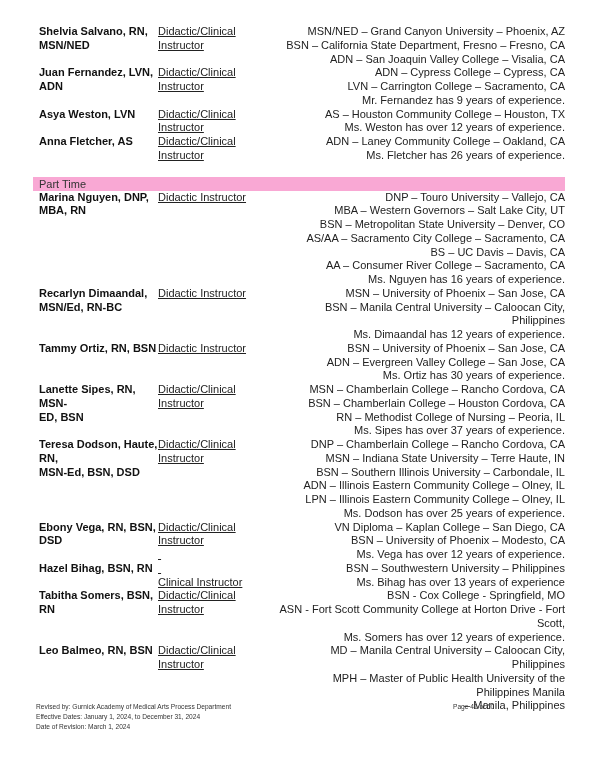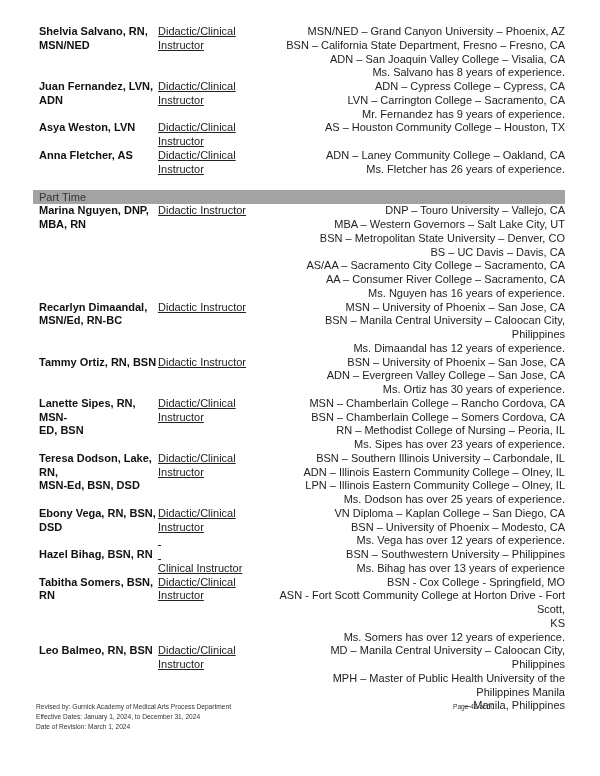--- a/index.html
+++ b/index.html
@@ -39,21 +39,20 @@
             <span>Shelvia Salvano, RN,</span>
             <span>MSN/NED</span>
           </div>
           <div class="c2">
             <span>Didactic/Clinical Instructor</span>
           </div>
           <div class="c3">
             <span>MSN/NED – Grand Canyon University – Phoenix, AZ</span>
             <span>BSN – California State Department, Fresno – Fresno, CA</span>
             <span>ADN – San Joaquin Valley College – Visalia, CA</span>
-            <span>Ms. Salvano has 8 years of experience.</span>
           </div>
         </div>
         <div class="row">
           <div class="c1">
             <span>Juan Fernandez, LVN, ADN</span>
           </div>
           <div class="c2">
             <span>Didactic/Clinical Instructor</span>
           </div>
           <div class="c3">
@@ -64,51 +63,52 @@
         </div>
         <div class="row">
           <div class="c1">
             <span>Asya Weston, LVN</span>
           </div>
           <div class="c2">
             <span>Didactic/Clinical Instructor</span>
           </div>
           <div class="c3">
             <span>AS – Houston Community College – Houston, TX</span>
+            <span>Ms. Weston has over 12 years of experience.</span>
           </div>
         </div>
         <div class="row">
           <div class="c1">
             <span>Anna Fletcher, AS</span>
           </div>
           <div class="c2">
             <span>Didactic/Clinical Instructor</span>
           </div>
           <div class="c3">
             <span>ADN – Laney Community College – Oakland, CA</span>
             <span>Ms. Fletcher has 26 years of experience.</span>
           </div>
         </div>
       </div>
-    <div class="section-bar" style="background: #a3a3a3;">Part Time</div>
+    <div class="section-bar" style="background: #f9a8d4;">Part Time</div>
     <div id="part-time-rows">
         <div class="row">
           <div class="c1">
             <span>Marina Nguyen, DNP,</span>
             <span>MBA, RN</span>
           </div>
           <div class="c2">
             <span>Didactic Instructor</span>
           </div>
           <div class="c3">
             <span>DNP – Touro University – Vallejo, CA</span>
             <span>MBA – Western Governors – Salt Lake City, UT</span>
             <span>BSN – Metropolitan State University – Denver, CO</span>
+            <span>AS/AA – Sacramento City College – Sacramento, CA</span>
             <span>BS – UC Davis – Davis, CA</span>
-            <span>AS/AA – Sacramento City College – Sacramento, CA</span>
             <span>AA – Consumer River College – Sacramento, CA</span>
             <span>Ms. Nguyen has 16 years of experience.</span>
           </div>
         </div>
         <div class="row">
           <div class="c1">
             <span>Recarlyn Dimaandal,</span>
             <span>MSN/Ed, RN-BC</span>
           </div>
           <div class="c2">
@@ -136,34 +136,36 @@
         <div class="row">
           <div class="c1">
             <span>Lanette Sipes, RN, MSN-</span>
             <span>ED, BSN</span>
           </div>
           <div class="c2">
             <span>Didactic/Clinical Instructor</span>
           </div>
           <div class="c3">
             <span>MSN – Chamberlain College – Rancho Cordova, CA</span>
-            <span>BSN – Chamberlain College – Somers Cordova, CA</span>
+            <span>BSN – Chamberlain College – Houston Cordova, CA</span>
             <span>RN – Methodist College of Nursing – Peoria, IL</span>
-            <span>Ms. Sipes has over 23 years of experience.</span>
-          </div>
-        </div>
-        <div class="row">
-          <div class="c1">
-            <span>Teresa Dodson, Lake, RN,</span>
+            <span>Ms. Sipes has over 37 years of experience.</span>
+          </div>
+        </div>
+        <div class="row">
+          <div class="c1">
+            <span>Teresa Dodson, Haute, RN,</span>
             <span>MSN-Ed, BSN, DSD</span>
           </div>
           <div class="c2">
             <span>Didactic/Clinical Instructor</span>
           </div>
           <div class="c3">
+            <span>DNP – Chamberlain College – Rancho Cordova, CA</span>
+            <span>MSN – Indiana State University – Terre Haute, IN</span>
             <span>BSN – Southern Illinois University – Carbondale, IL</span>
             <span>ADN – Illinois Eastern Community College – Olney, IL</span>
             <span>LPN – Illinois Eastern Community College – Olney, IL</span>
             <span>Ms. Dodson has over 25 years of experience.</span>
           </div>
         </div>
         <div class="row">
           <div class="c1">
             <span>Ebony Vega, RN, BSN, DSD</span>
             <span>&nbsp;</span>
@@ -186,21 +188,20 @@
         <div class="row">
           <div class="c1">
             <span>Tabitha Somers, BSN, RN</span>
           </div>
           <div class="c2">
             <span>Didactic/Clinical Instructor</span>
           </div>
           <div class="c3">
             <span>BSN - Cox College - Springfield, MO</span>
             <span>ASN - Fort Scott Community College at Horton Drive - Fort Scott,</span>
-            <span>KS</span>
             <span>Ms. Somers has over 12 years of experience.</span>
           </div>
         </div>
         <div class="row">
           <div class="c1">
             <span>Leo Balmeo, RN, BSN</span>
           </div>
           <div class="c2">
             <span>Didactic/Clinical Instructor</span>
           </div>

